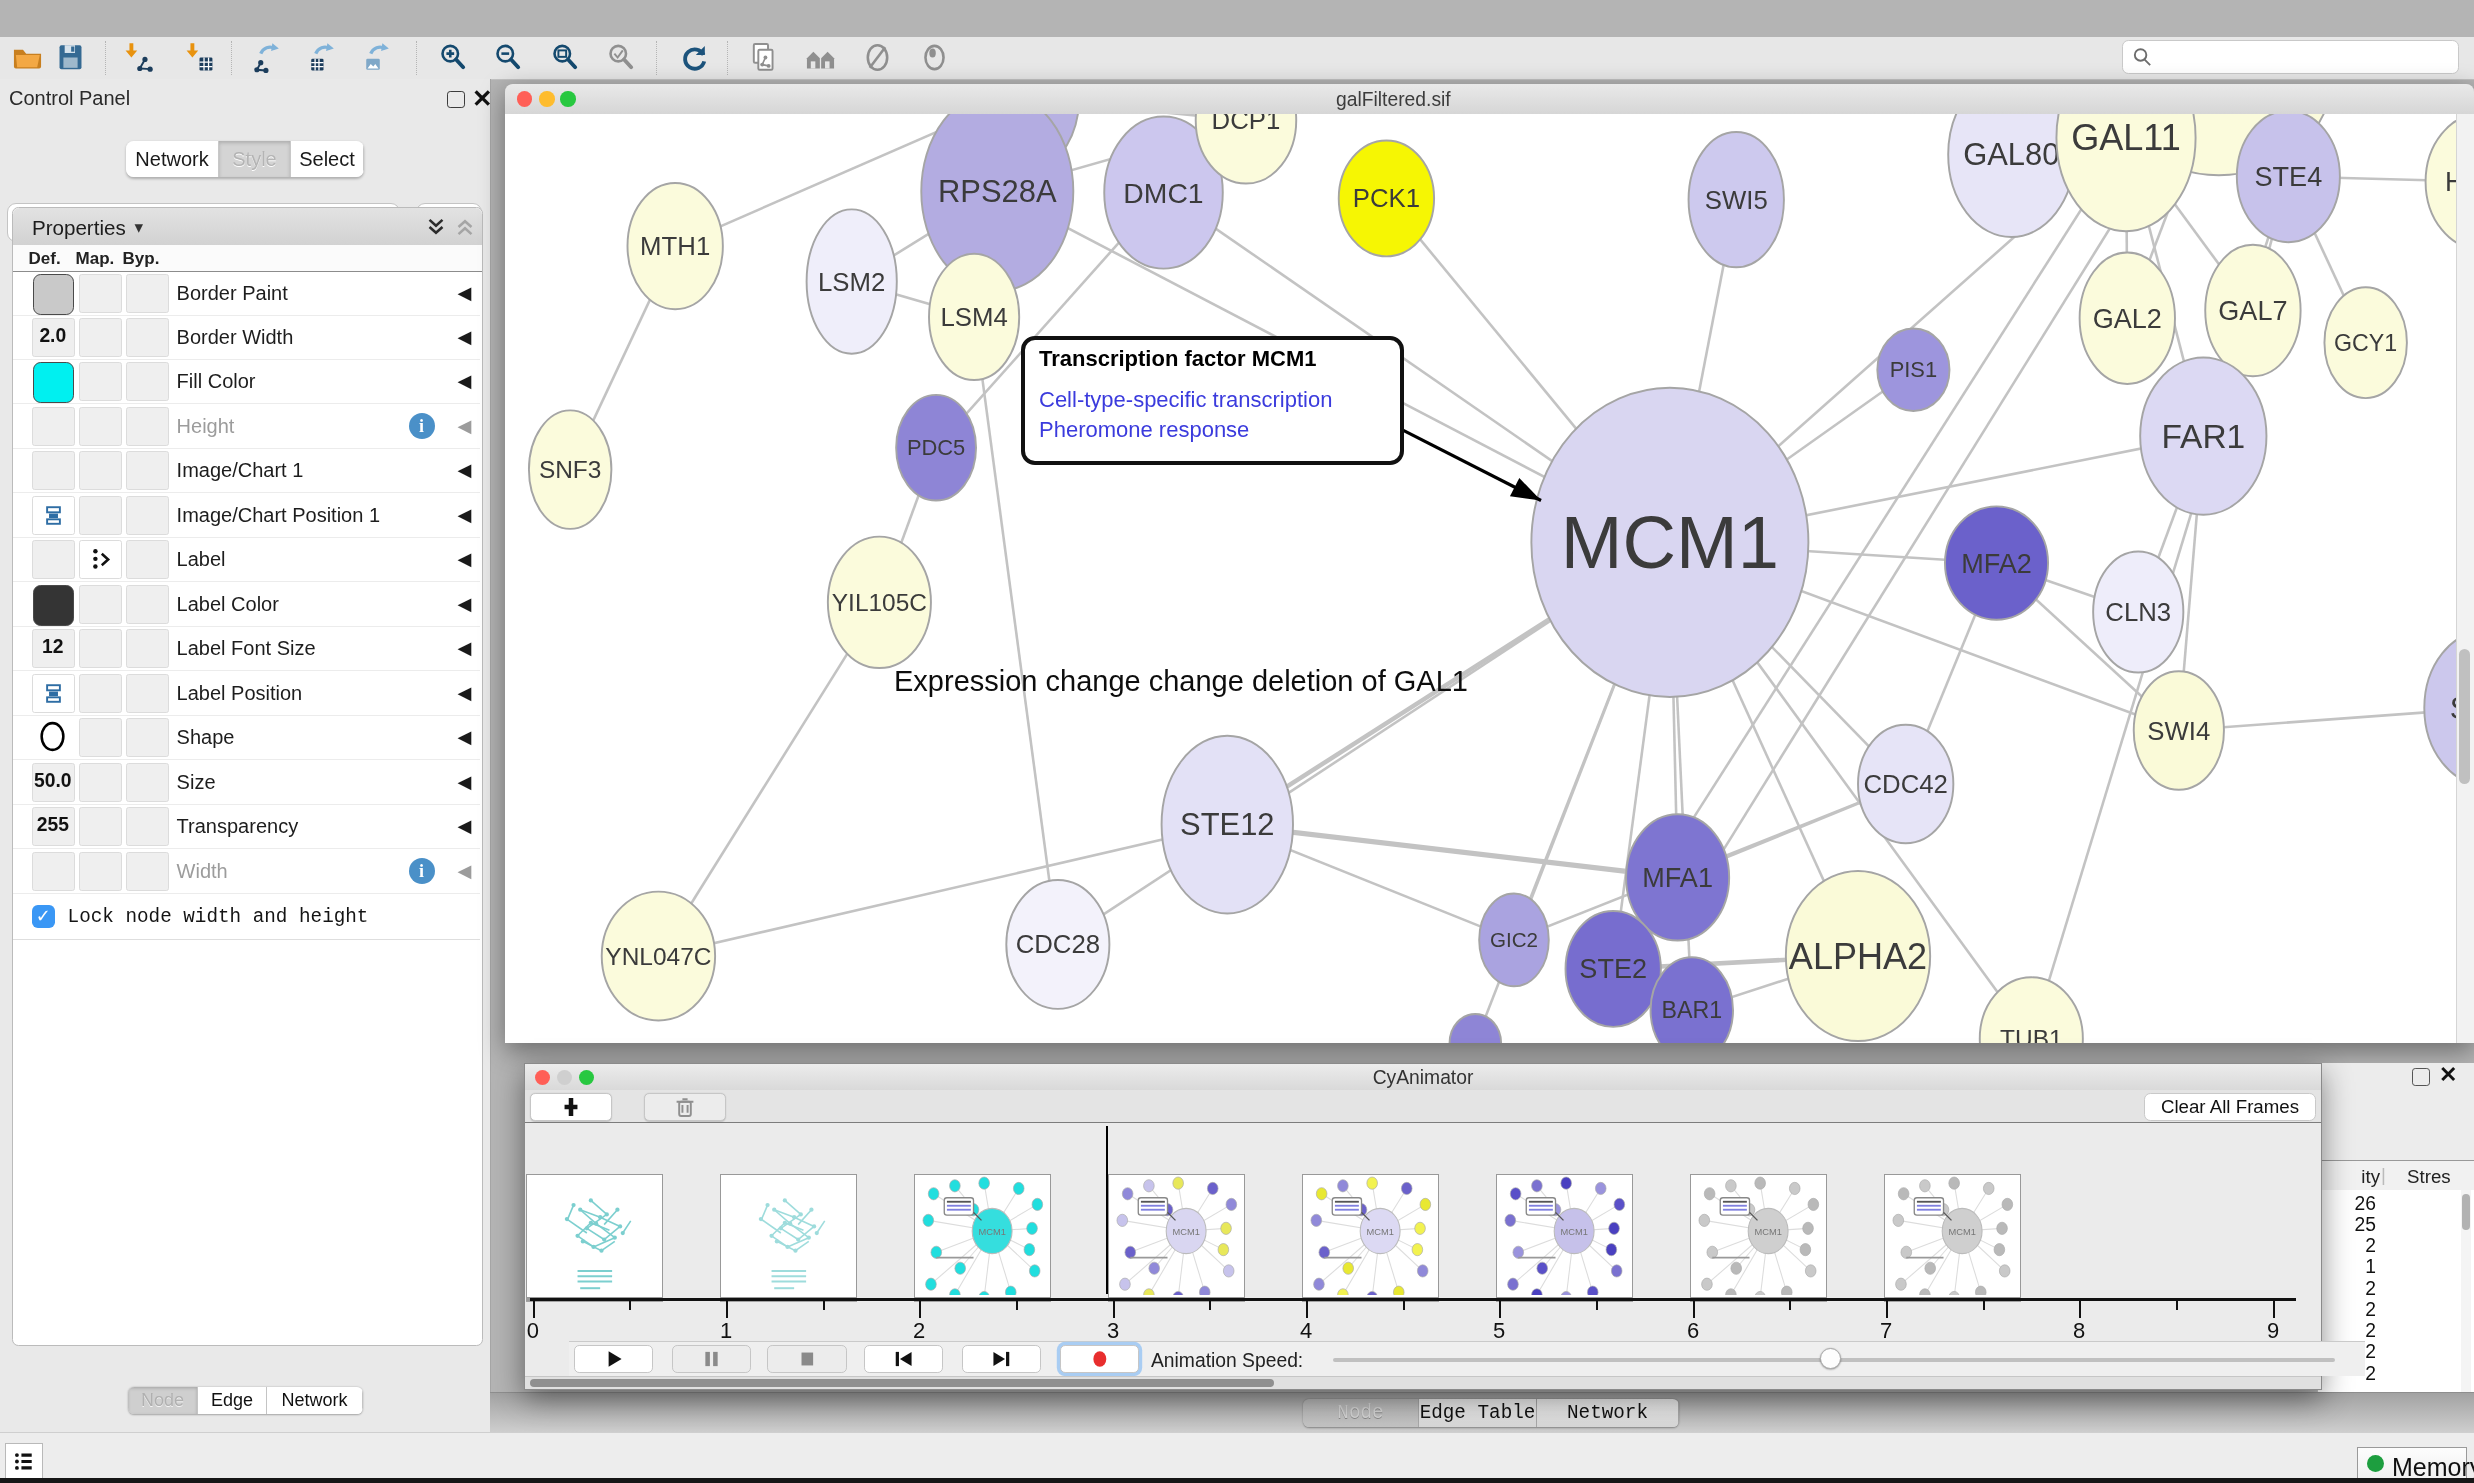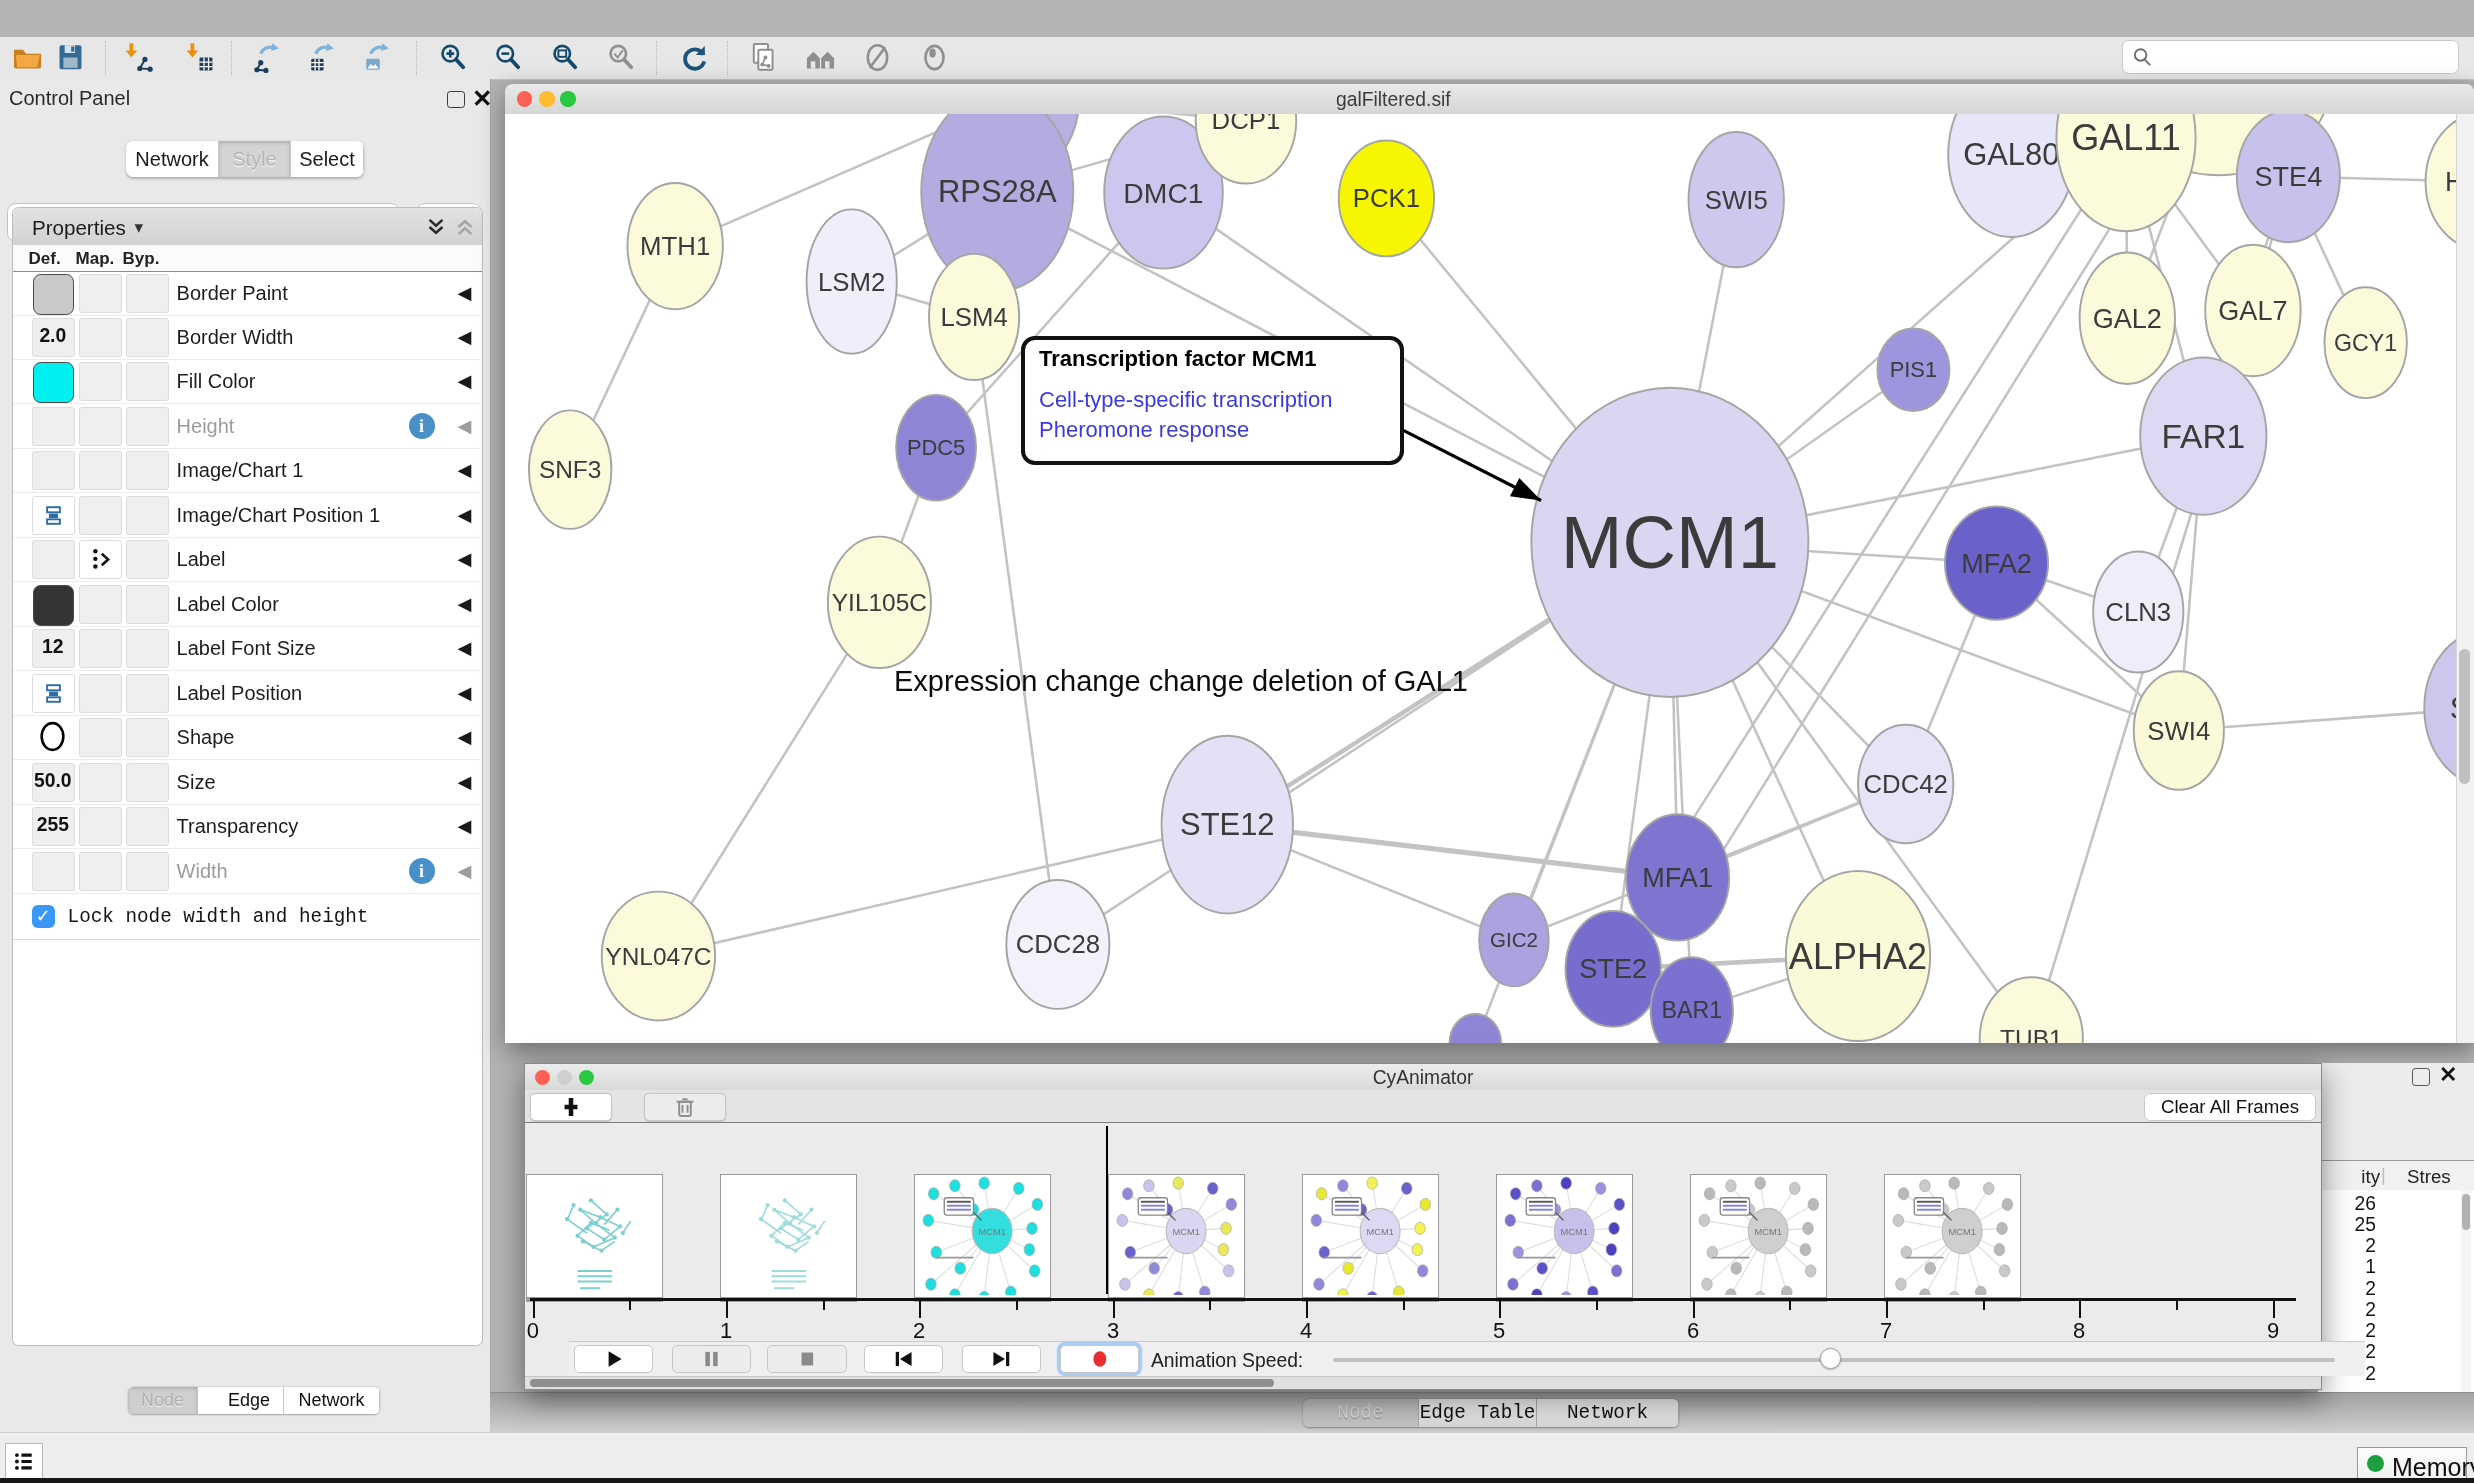--- a/index.html
+++ b/index.html
@@ -366,21 +366,21 @@
             <div class="prop-tri disabled">◀</div>
           </div>
         </div>
       <div class="lock-row" id="lock-row" style="top: 685px;">
         <div class="checkbox">✓</div>
         <div class="lock-label">Lock node width and height</div>
       </div>
     </div>
     <div class="cp-bottom-tabs" id="cp-bottom-tabs">
         <div class="cpb-tab pressed" style="width: 69px;">Node</div>
-        <div class="cpb-tab" style="width: 68px; padding-left: 17px;">Edge</div>
+        <div class="cpb-tab" style="width: 68px;">Edge</div>
         <div class="cpb-tab" style="width: 95px;">Network</div>
       </div>
   </div>
 
   <div class="net-window">
     <div class="mac-bar">
       <div class="tl" style="left:11.6px;top:7px;width:15.5px;height:15.5px;background:#ff5f57;"></div>
       <div class="tl" style="left:34px;top:7px;width:15.5px;height:15.5px;background:#febc2e;"></div>
       <div class="tl" style="left:55px;top:7px;width:15.5px;height:15.5px;background:#28c840;"></div>
       <div class="mac-title" style="left:831px;">galFiltered.sif</div>

